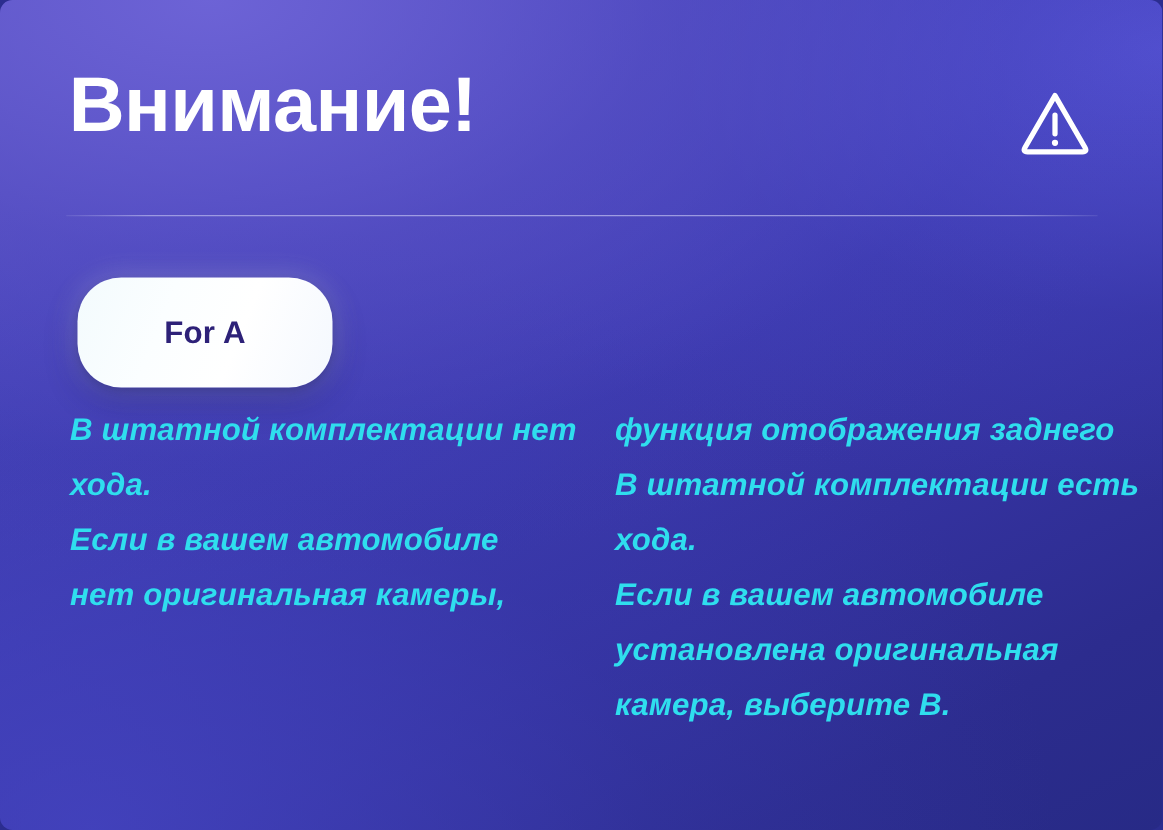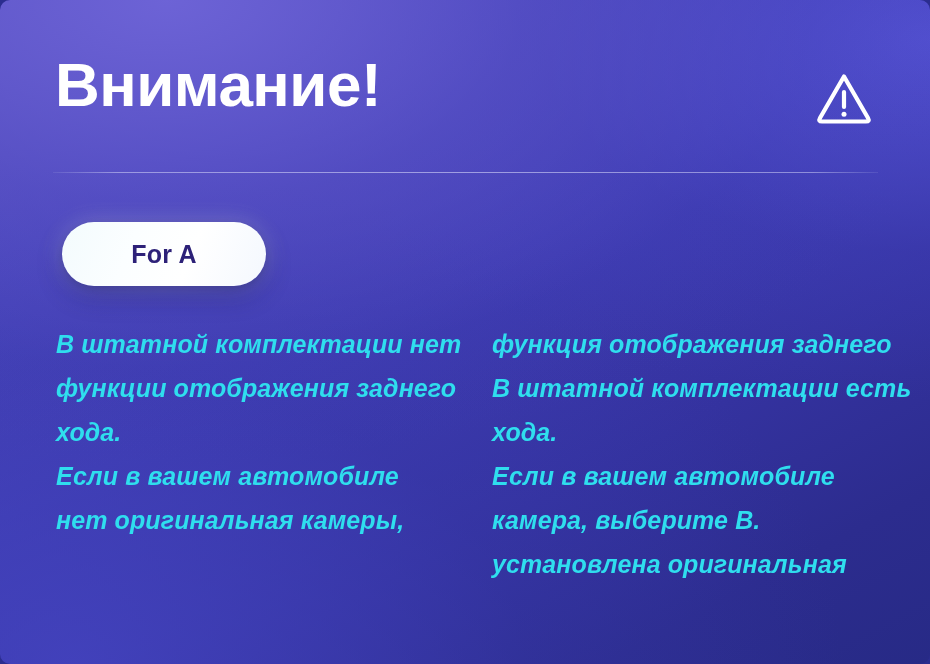--- a/index.html
+++ b/index.html
@@ -87,21 +87,21 @@
     border-radius: 50%;
     background: radial-gradient(55% 50% at 50% 24%, rgba(255,255,255,0.48) 0%, rgba(226,228,255,0.26) 38%, rgba(190,195,250,0.10) 66%, rgba(170,175,245,0) 100%);
     filter: blur(5px);
     pointer-events: none;
   }
   .pill {
     position: absolute;
     left: 7px;
     top: 22px;
     width: 204px;
-    height: 64px;
+    height: 88px;
     border-radius: 35px;
     background: linear-gradient(112deg, #f3fbfd 0%, #fbfeff 34%, #ffffff 62%, #f4f8fe 100%);
     box-shadow:
       0 10px 26px rgba(16,16,70,0.30),
       0 2px 6px rgba(20,20,80,0.22),
       0 0 22px rgba(235,240,255,0.30);
     display: flex;
     align-items: center;
     justify-content: center;
   }
@@ -153,32 +153,31 @@
 
     <div class="column col-a">
       <div class="pill-wrap">
         <div class="pill-glow"></div>
         <div class="pill">
           <span class="pill-label">For A</span>
         </div>
       </div>
       <div class="body-text">
         <div class="body-line">В штатной комплектации нет</div>
-        <div class="body-line">функции отображения заднего</div>
         <div class="body-line">хода.</div>
         <div class="body-line">Если в вашем автомобиле</div>
         <div class="body-line">нет оригинальная камеры,</div>
       </div>
     </div>
 
     <div class="column col-b">
       <div class="body-text">
         <div class="body-line">функция отображения заднего</div>
         <div class="body-line">В штатной комплектации есть</div>
         <div class="body-line">хода.</div>
         <div class="body-line">Если в вашем автомобиле</div>
+        <div class="body-line">установлена оригинальная</div>
         <div class="body-line">камера, выберите B.</div>
-        <div class="body-line">установлена оригинальная</div>
       </div>
     </div>
 
   </div>
 </div>
 
 </body></html>

